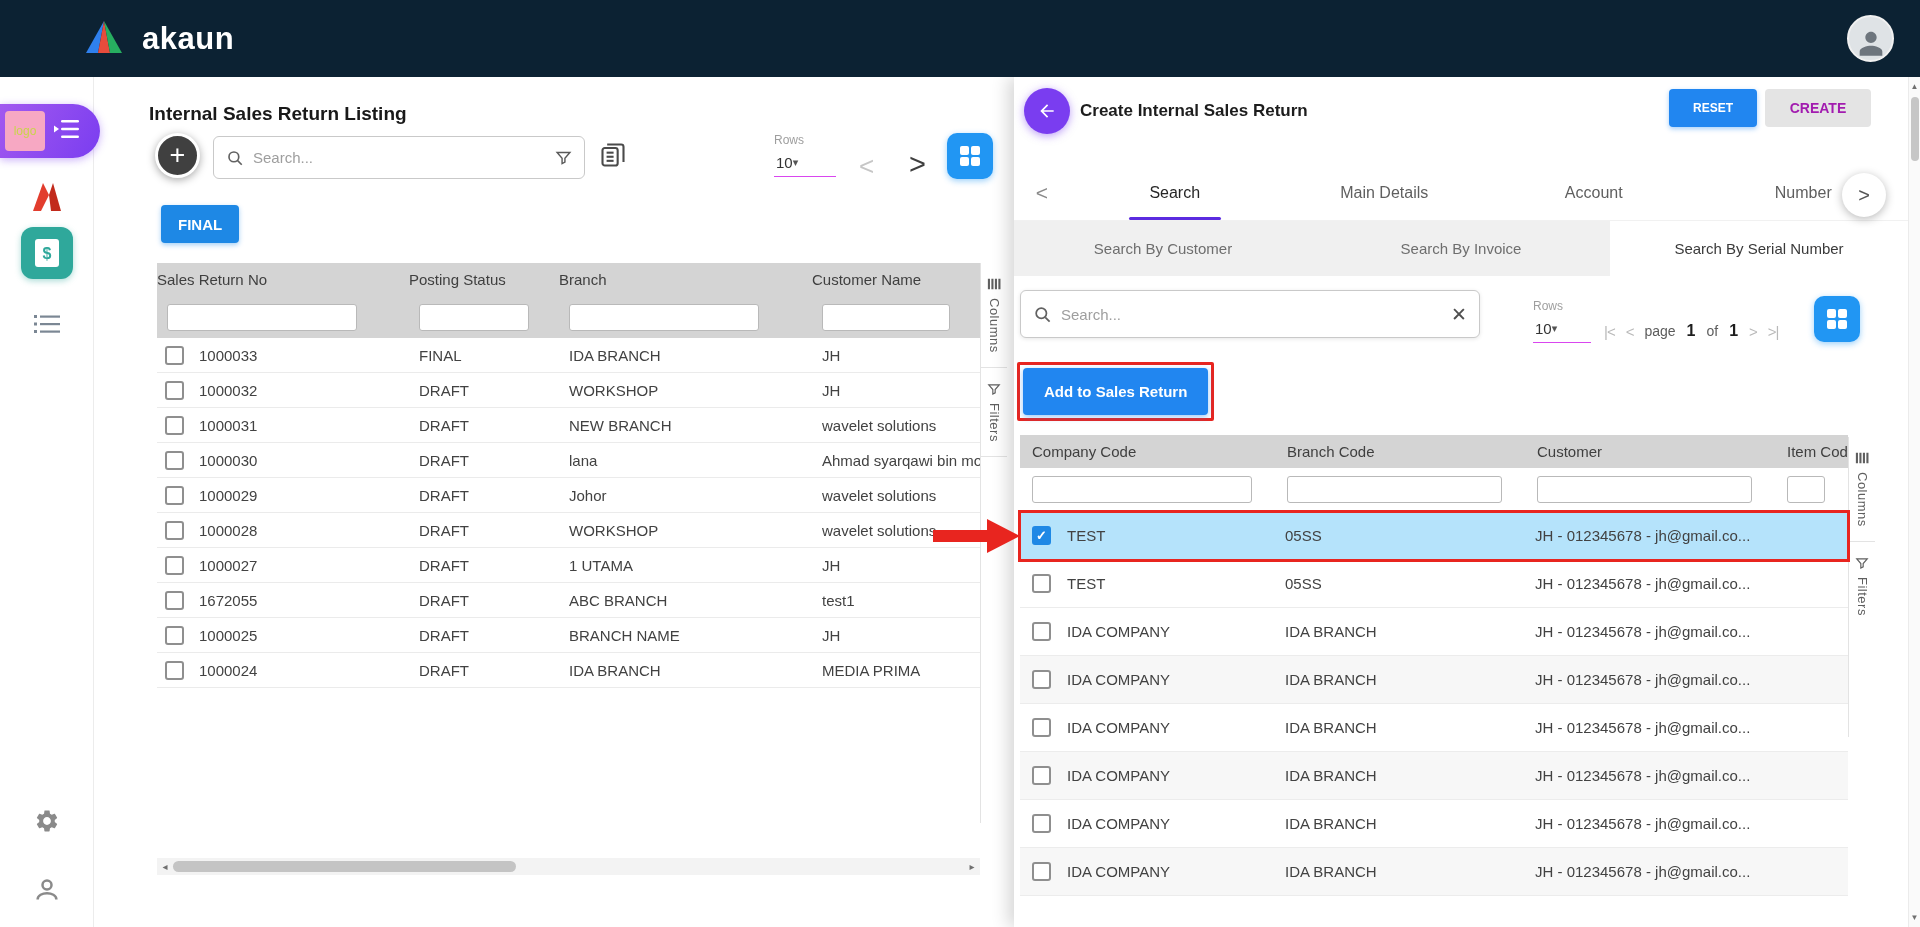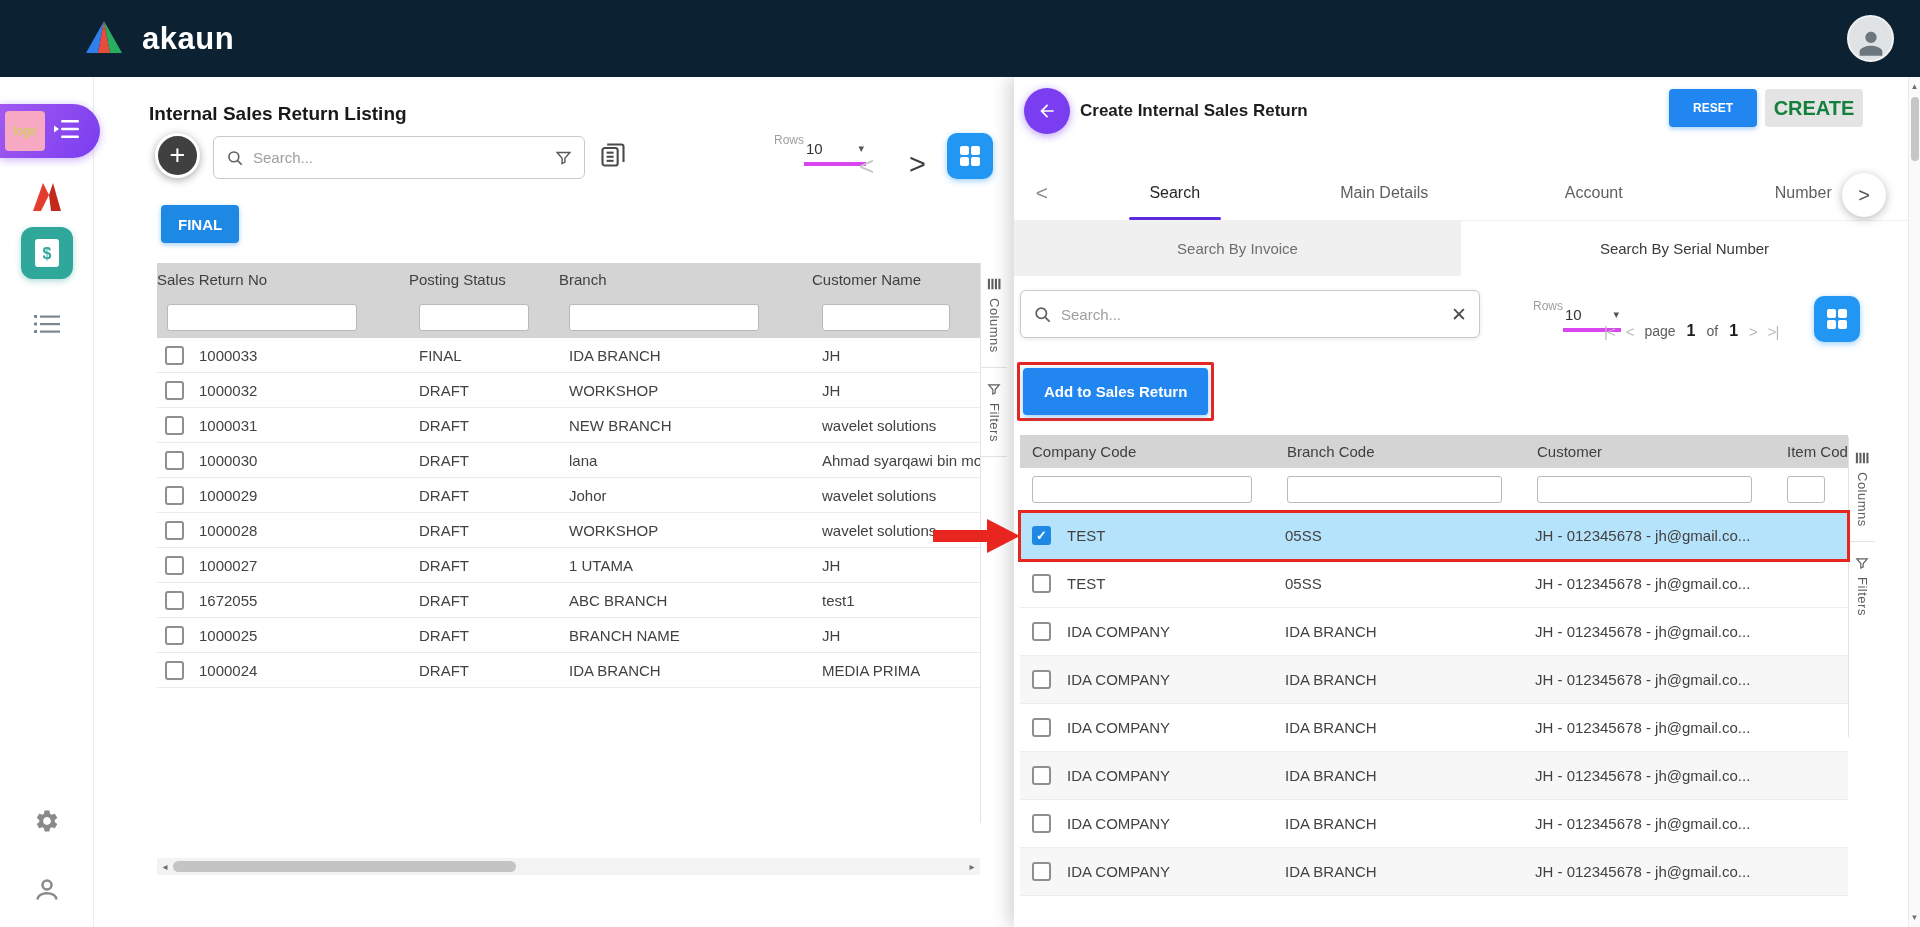--- a/index.html
+++ b/index.html
@@ -27,24 +27,24 @@
 
 
 .panel-left{position:absolute;left:147px;top:77px;width:861px;height:650px}
 .pl-title{position:absolute;left:2px;top:26px;font-size:19px;font-weight:600;color:#191919}
 .btn-plus{position:absolute;left:8px;top:56px;width:45px;height:45px;border-radius:50%;background:#404040;border:3px solid #fff;box-shadow:0 2px 8px rgba(0,0,0,.35);color:#fff;font-size:27px;display:flex;align-items:center;justify-content:center;cursor:pointer}
 .searchbox{border:1px solid #c9c9c9;border-radius:6px;background:#fff;display:flex;align-items:center;padding:0 12px;gap:9px}
 .searchbox input{flex:1;border:none;outline:none;font-size:15px;color:#333;font-family:inherit;background:transparent}
 input::placeholder{color:#9e9e9e}
 .search-left{position:absolute;left:66px;top:59px;width:372px;height:43px}
 .icon-doc2{position:absolute;left:452px;top:64px}
-.rows-block{display:flex;}
+.rows-block{display:flex;flex-direction:column}
 .rows-left{position:absolute;left:627px;top:56px}
 .rows-label{font-size:12px;color:#9e9e9e}
-.rows-value{display:flex;align-items:center;justify-content:space-between;width:62px;border-bottom:4px solid #d946ef;padding:7px 2px 5px;font-size:15px;color:#333;cursor:pointer}
+.rows-value{display:flex;align-items:center;width:62px;border-bottom:1px solid #d946ef;padding:7px 2px 5px;font-size:15px;color:#333;cursor:pointer}
 .caret{font-size:11px;color:#555}
 .chev{position:absolute;top:74px;font-size:26px;color:#c6c6c6;cursor:pointer;line-height:1.2}
 .chev.prev{left:712px}
 .chev.next{left:762px;color:#3f3f3f;font-size:29px;top:70px}
 .btn-grid{position:absolute;width:46px;height:46px;border-radius:10px;background:#2196f3;box-shadow:0 2px 6px rgba(33,150,243,.45);display:flex;align-items:center;justify-content:center;cursor:pointer}
 .grid-left{left:800px;top:56px}
 .btn-final{position:absolute;left:14px;top:128px;height:38px;padding:0 17px;background:#1e88e5;color:#fff;font-size:15px;font-weight:700;border:none;border-radius:4px;box-shadow:0 2px 5px rgba(30,136,229,.4);font-family:inherit;cursor:pointer}
 
 .table-left{position:absolute;left:10px;top:186px;width:823px}
 .tl-head,.tl-filter,.tl-row{display:grid;grid-template-columns:252px 150px 253px 168px}
@@ -69,21 +69,21 @@
 .hscroll{position:absolute;left:10px;top:781px;width:823px;height:17px;background:#f3f3f3;display:flex;align-items:center}
 .hs-arrow{width:16px;text-align:center;font-size:10px;color:#6f6f6f;cursor:pointer}
 .hs-track{position:relative;flex:1;height:100%}
 .hs-thumb{position:absolute;left:0;top:3px;width:343px;height:11px;border-radius:6px;background:#c4c4c4;cursor:pointer}
 
 
 .drawer{position:absolute;left:1014px;top:77px;width:894px;bottom:0;background:#fff;box-shadow:-6px 0 16px rgba(0,0,0,.16);z-index:20}
 .btn-back{position:absolute;left:10px;top:11px;width:46px;height:46px;border-radius:50%;background:#7a3df0;display:flex;align-items:center;justify-content:center;box-shadow:0 2px 8px rgba(122,61,240,.5);cursor:pointer}
 .drawer-title{position:absolute;left:66px;top:24px;font-size:17px;font-weight:600;color:#1d1d1d}
 .btn-reset{position:absolute;left:655px;top:12px;width:88px;height:38px;background:#2186f0;color:#fff;font-weight:700;font-size:12px;border:none;border-radius:4px;box-shadow:0 2px 5px rgba(33,134,240,.4);font-family:inherit;cursor:pointer}
-.btn-create{position:absolute;left:751px;top:12px;width:98px;height:38px;background:#e4e4e4;color:#15803d;font-weight:700;font-size:20px;border:none;border-radius:4px;font-family:inherit}
+.btn-create{position:absolute;left:751px;top:12px;width:106px;height:38px;background:#e4e4e4;color:#a21caf;font-weight:700;font-size:14px;border:none;border-radius:4px;font-family:inherit}
 .tabs{position:absolute;left:0;top:88px;width:894px;height:56px;display:flex;align-items:center;border-bottom:1px solid #f1f1f1}
 .tab-chev{width:56px;text-align:center;color:#8a8a8a;font-size:21px;cursor:pointer}
 .tab{flex:1;text-align:center;font-size:16px;color:#5f5f5f;position:relative;height:100%;display:flex;align-items:center;justify-content:center;cursor:pointer}
 .tab.active{color:#262626}
 .tab.active::after{content:"";position:absolute;bottom:0;left:50%;transform:translateX(-50%);width:92px;height:3px;background:#5b2be0;border-radius:2px}
 .fab-chev{position:absolute;left:828px;top:96px;width:44px;height:44px;border-radius:50%;background:#fff;box-shadow:0 2px 10px rgba(0,0,0,.28);display:flex;align-items:center;justify-content:center;color:#555;font-size:20px;z-index:5;cursor:pointer}
 .subtabs{position:absolute;left:0;top:144px;width:894px;height:55px;background:#f0f0f0;display:flex}
 .subtab{flex:1;display:flex;align-items:center;justify-content:center;font-size:15px;color:#6e6e6e;cursor:pointer}
 .subtab.active{background:#fff;color:#3a3a3a}
 .search-right{position:absolute;left:6px;top:213px;width:460px;height:48px;box-shadow:0 1px 4px rgba(0,0,0,.1)}
@@ -391,20 +391,21 @@
       <div class="tab active">Search</div>
       <div class="tab">Main Details</div>
       <div class="tab">Account</div>
       <div class="tab">Number</div>
     </div>
     <div class="fab-chev">
       <span>&gt;</span>
     </div>
 
     <div class="subtabs">
+      <div class="subtab">Search By Customer</div>
       <div class="subtab">Search By Invoice</div>
       <div class="subtab active">Search By Serial Number</div>
     </div>
 
     <div class="searchbox search-right">
       <svg width="19" height="19" viewBox="0 0 24 24" fill="none" stroke="#616161" stroke-width="2.2">
           <circle cx="10.5" cy="10.5" r="6.5"></circle>
           <line x1="15.5" y1="15.5" x2="21" y2="21"></line>
         </svg>
       <input placeholder="Search..." style="">

